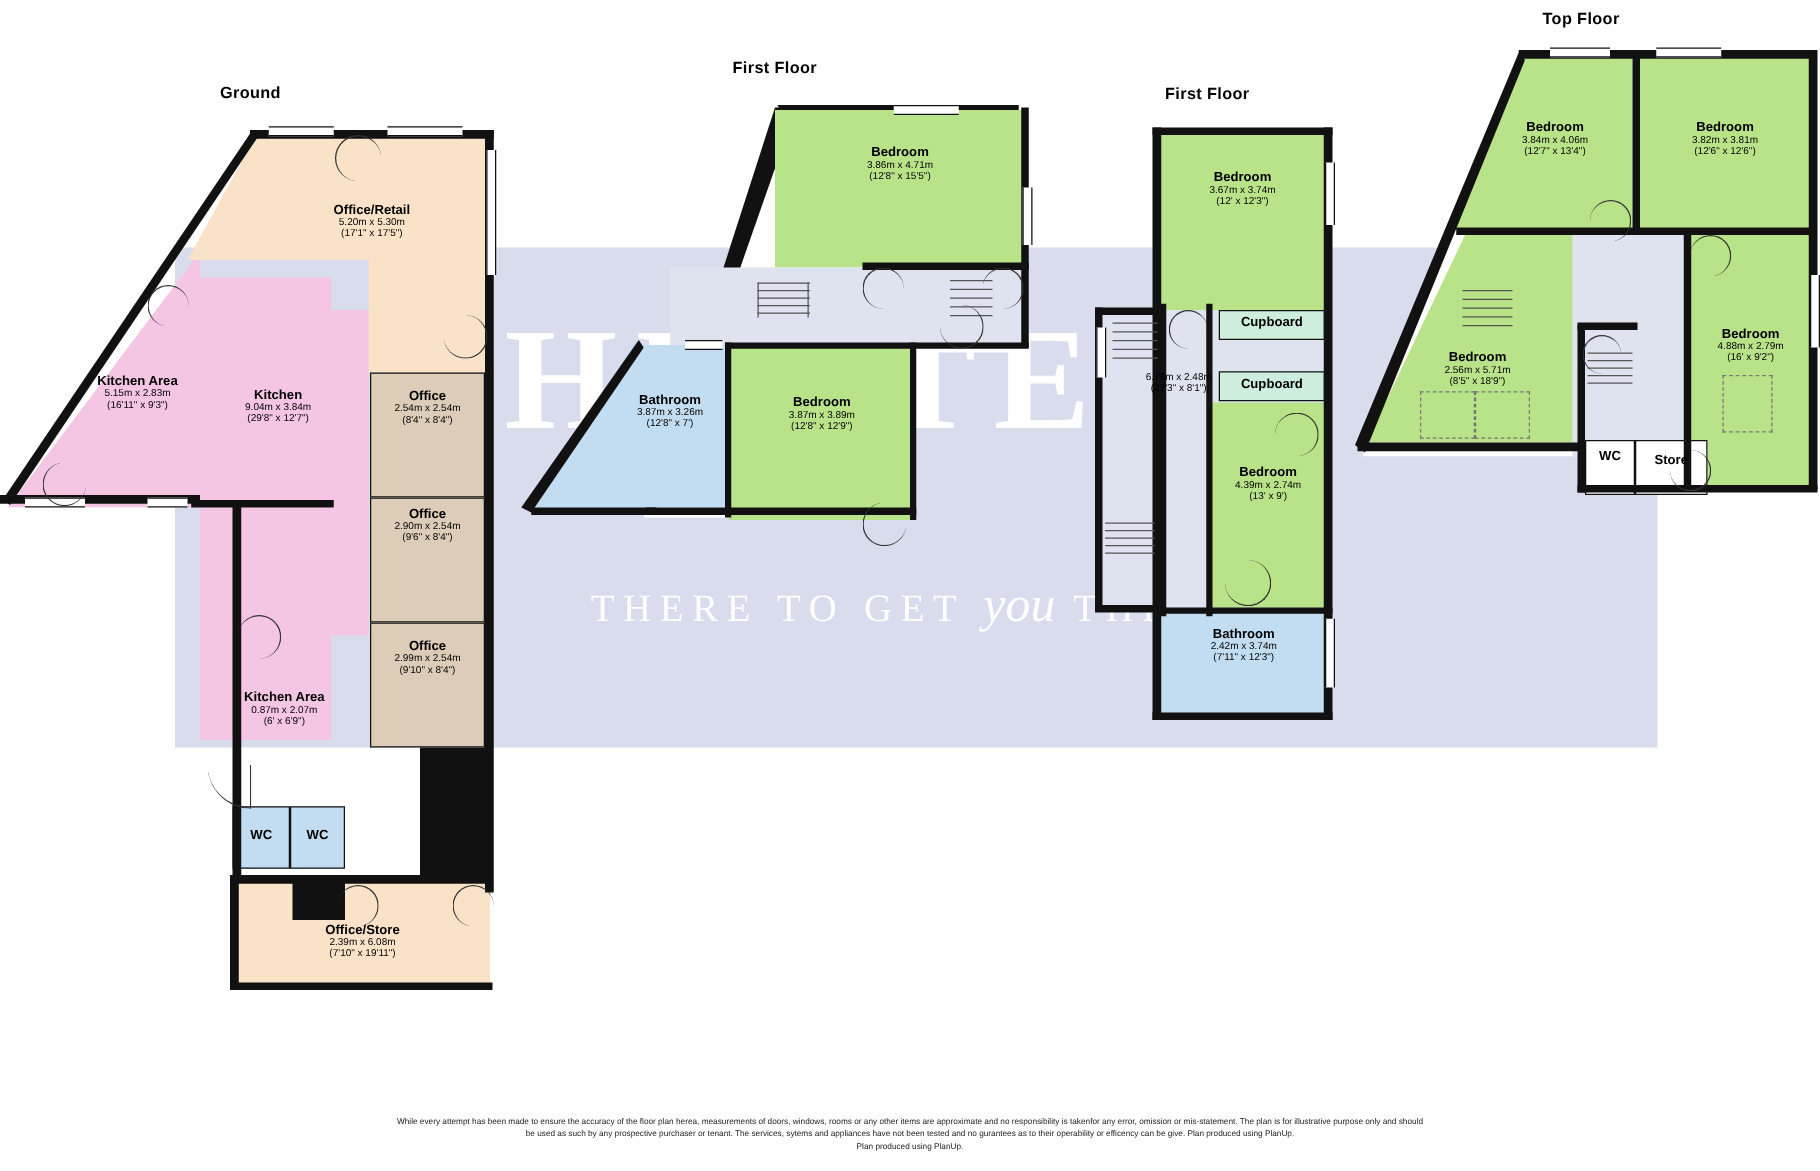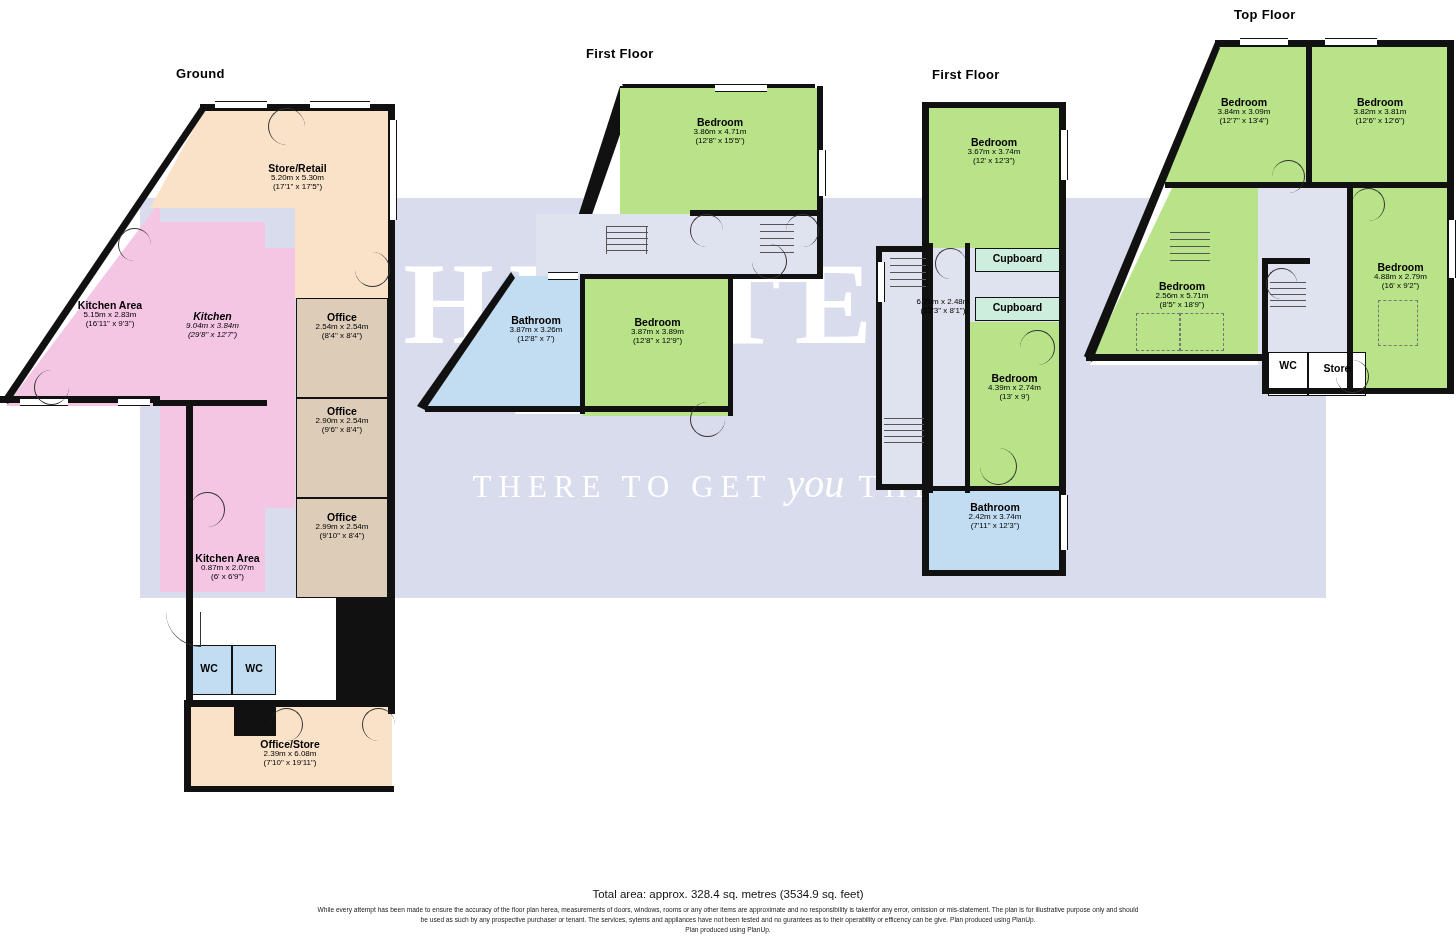--- a/index.html
+++ b/index.html
@@ -97,37 +97,37 @@
 </div>
 
 <div class="floor-title" style="left:176px;top:66px;">Ground</div>
 
 <div class="room" style="left:200px;top:108px;width:195px;height:100px;background:#fae2c8;"></div>
 
 <svg class="plan" style="left:150px;top:108px;width:60px;height:100px;z-index:3;">
   <polygon points="60,0 60,100 0,100 55,0" fill="#fae2c8"></polygon>
 </svg>
 <div class="label" style="left:215px;top:163px;width:165px;">
-  <span class="n">Store/Retail</span>
+  <span class="n">Office/Retail</span>
   <span class="d">5.20m x 5.30m</span>
   <span class="d2">(17'1" x 17'5")</span>
 </div>
 
 <svg class="plan" style="left:0px;top:208px;width:160px;height:198px;z-index:3;">
   <polygon points="160,0 160,198 6,198 155,0" fill="#f4c6e4"></polygon>
 </svg>
 <div class="label" style="left:55px;top:300px;width:110px;">
   <span class="n">Kitchen Area</span>
   <span class="d">5.15m x 2.83m</span>
   <span class="d2">(16'11" x 9'3")</span>
 </div>
 
 <div class="room" style="left:160px;top:222px;width:105px;height:370px;background:#f4c6e4;"></div>
 <div class="room" style="left:265px;top:248px;width:30px;height:260px;background:#f4c6e4;"></div>
-<div class="label" style="left:155px;top:311px;width:115px;font-style:italic;">
+<div class="label" style="left:165px;top:311px;width:115px;">
   <span class="n">Kitchen</span>
   <span class="d">9.04m x 3.84m</span>
   <span class="d2">(29'8" x 12'7")</span>
 </div>
 
 <div class="room" style="left:295px;top:208px;width:100px;height:90px;background:#fae2c8;"></div>
 
 <div class="room" style="left:296px;top:298px;width:92px;height:100px;background:#ddcdb8;border:1.5px solid #111;"></div>
 <div class="label" style="left:298px;top:312px;width:88px;">
   <span class="n">Office</span>
@@ -346,21 +346,21 @@
 
 <svg class="plan" style="left:1085px;top:40px;width:200px;height:330px;z-index:3;">
   <polygon points="133,4 200,4 200,325 5,325 130,8" fill="#ffffff"></polygon>
 </svg>
 <div class="room" style="left:1218px;top:44px;width:88px;height:140px;background:#b9e389;"></div>
 <svg class="plan" style="left:1160px;top:44px;width:60px;height:140px;z-index:3;">
   <polygon points="60,0 60,140 0,140 58,0" fill="#b9e389"></polygon>
 </svg>
 <div class="label" style="left:1180px;top:97px;width:128px;">
   <span class="n">Bedroom</span>
-  <span class="d">3.84m x 3.09m</span>
+  <span class="d">3.84m x 4.06m</span>
   <span class="d2">(12'7" x 13'4")</span>
 </div>
 
 <div class="room" style="left:1311px;top:44px;width:140px;height:140px;background:#b9e389;"></div>
 <div class="label" style="left:1315px;top:97px;width:130px;">
   <span class="n">Bedroom</span>
   <span class="d">3.82m x 3.81m</span>
   <span class="d2">(12'6" x 12'6")</span>
 </div>
 
@@ -422,19 +422,18 @@
 </div>
 <div class="stairs" style="left:1270px;top:282px;width:36px;height:28px;">
   <div style="left:0;top:0;width:36px;height:1.4px;"></div>
   <div style="left:0;top:6px;width:36px;height:1.4px;"></div>
   <div style="left:0;top:12px;width:36px;height:1.4px;"></div>
   <div style="left:0;top:18px;width:36px;height:1.4px;"></div>
   <div style="left:0;top:24px;width:36px;height:1.4px;"></div>
 </div>
 
 <div id="footer">
-  <div id="total">Total area: approx. 328.4 sq. metres (3534.9 sq. feet)</div>
   <div id="disc">
     <span>While every attempt has been made to ensure the accuracy of the floor plan herea, measurements of doors, windows, rooms or any other items are approximate and no responsibility is takenfor any error, omission or mis-statement. The plan is for illustrative purpose only and should</span><br>
     <span>be used as such by any prospective purchaser or tenant. The services, sytems and appliances have not been tested and no gurantees as to their operability or efficency can be give. Plan produced using PlanUp.</span><br>
     <span>Plan produced using PlanUp.</span>
   </div>
 </div>
 
 </body></html>

